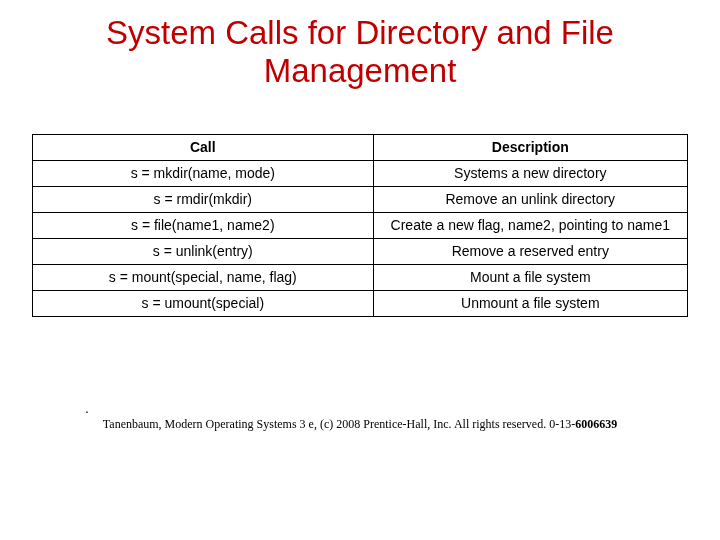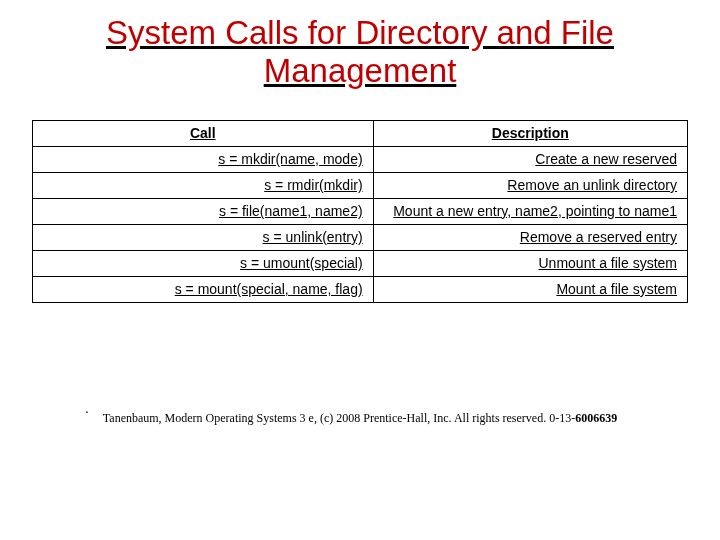--- a/index.html
+++ b/index.html
@@ -1,61 +1,61 @@
 <!DOCTYPE html>
 <html><head>
   <meta charset="utf-8">
   <style>
     * { margin: 0; padding: 0; box-sizing: border-box; }
     html, body { width: 720px; height: 540px; background: #fff; font-family: "Times New Roman", Times, serif; }
-    .slide { position: relative; width: 720px; height: 432px; overflow: hidden; text-decoration: underline; }
+    .slide { position: relative; width: 720px; height: 432px; overflow: hidden; }
     .title {
       font-family: Arial, Helvetica, sans-serif;
       color: #c00000;
       font-size: 33px;
       text-align: center;
       font-weight: 400;
       line-height: 1.15;
       padding: 14px 60px 0 60px;
     }
     .table-wrap {
-      margin: 30px 32px 0 32px;
+      margin: 44px 32px 0 32px;
     }
     table {
       width: 100%;
       border-collapse: collapse;
       table-layout: fixed;
     }
     col.call-col { width: 52%; }
     col.desc-col { width: 48%; }
     th, td {
       border: 1px solid #000;
       font-family: Arial, Helvetica, sans-serif;
       font-size: 14px;
-      text-align: right;
+      text-align: center;
       padding: 4px 10px 5px 10px;
       vertical-align: middle;
       height: 24px;
       font-weight: 400;
     }
     th {
       font-weight: 700;
       text-align: center;
     }
     .dot {
       position: absolute;
       left: 85px;
       top: 400px;
       font-family: Arial, sans-serif;
       font-size: 14px;
       color: #000;
     }
     .footer {
       position: absolute;
-      bottom: 6px;
+      bottom: 0;
       left: 0;
       width: 100%;
       text-align: center;
       font-family: "Times New Roman", Times, serif;
       font-size: 12px;
       color: #000;
     }
     .footer .isbn { font-weight: 700; }
   </style>
 </head>
@@ -73,41 +73,41 @@
       </colgroup>
       <thead>
         <tr>
           <th>Call</th>
           <th>Description</th>
         </tr>
       </thead>
       <tbody>
         <tr>
           <td>s = mkdir(name, mode)</td>
-          <td>Create a new reserved</td>
+          <td>Systems a new directory</td>
         </tr>
         <tr>
           <td>s = rmdir(mkdir)</td>
           <td>Remove an unlink directory</td>
         </tr>
         <tr>
           <td>s = file(name1, name2)</td>
-          <td>Mount a new entry, name2, pointing to name1</td>
+          <td>Create a new flag, name2, pointing to name1</td>
         </tr>
         <tr>
           <td>s = unlink(entry)</td>
           <td>Remove a reserved entry</td>
         </tr>
         <tr>
+          <td>s = mount(special, name, flag)</td>
+          <td>Mount a file system</td>
+        </tr>
+        <tr>
           <td>s = umount(special)</td>
           <td>Unmount a file system</td>
-        </tr>
-        <tr>
-          <td>s = mount(special, name, flag)</td>
-          <td>Mount a file system</td>
         </tr>
       </tbody>
     </table>
   </div>
 
   <div class="dot">.</div>
 
   <div class="footer">
     <span>Tanenbaum, Modern Operating Systems 3 e, (c) 2008 Prentice-Hall, Inc. All rights reserved. 0-13-</span><span class="isbn">6006639</span>
   </div>

